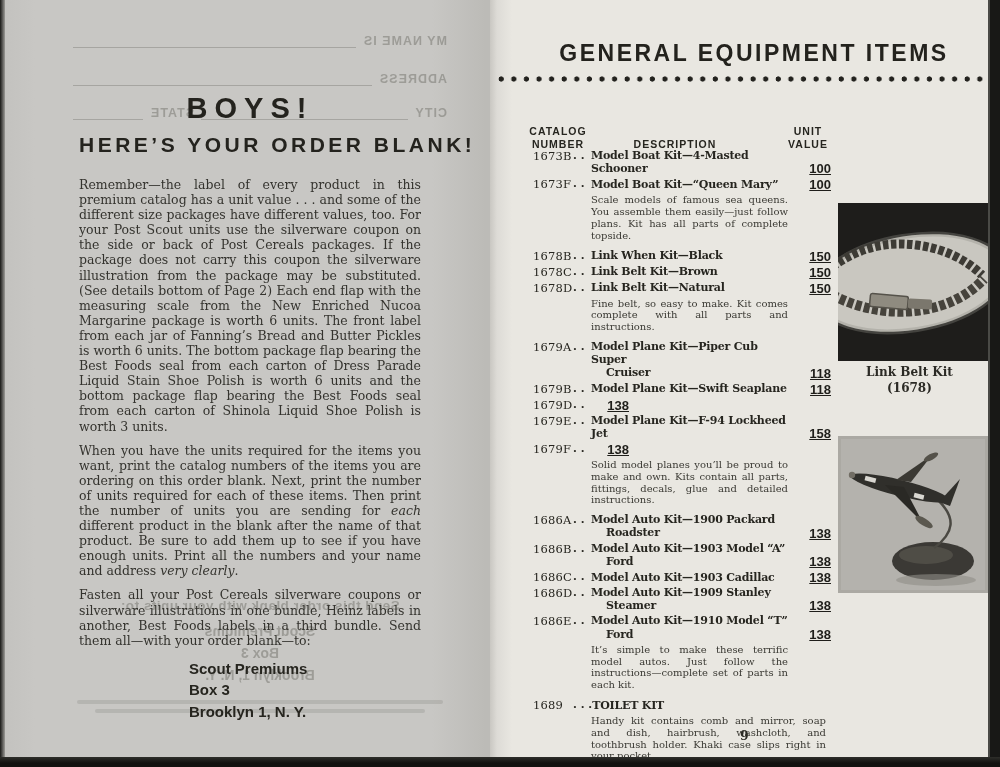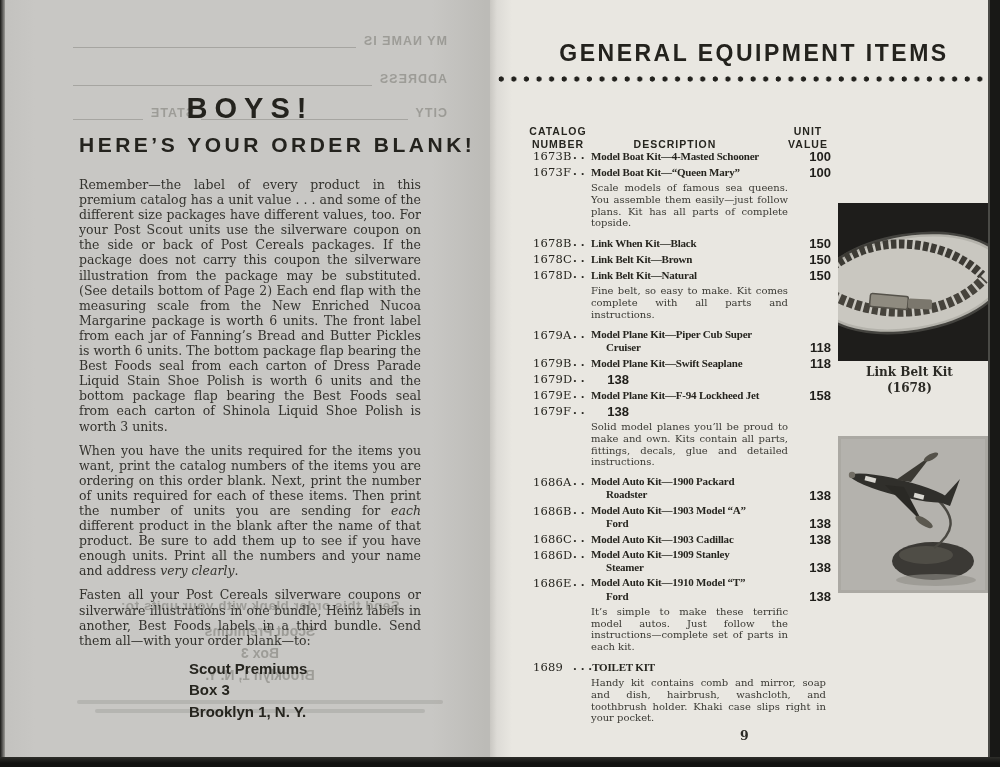--- a/index.html
+++ b/index.html
@@ -52,25 +52,25 @@
   .ch-cat{left:30px;top:113px;width:76px;}
   .ch-desc{left:140px;top:126px;width:90px;}
   .ch-unit{left:292px;top:113px;width:52px;}
 
   .catalog-list{position:absolute;left:43px;top:147px;width:298px;}
   .cat-row{display:flex;align-items:flex-end;margin:2px 0;}
   .nd{flex:0 0 58px;align-self:flex-start;display:flex;}
   .num{flex:0 0 40px;font-weight:normal;font-size:11.5px;letter-spacing:0.2px;color:#26251f;}
   .dots{flex:0 0 18px;font-weight:bold;font-size:11px;color:#26251f;white-space:nowrap;}
   .desc{flex:1;padding-right:4px;font-weight:bold;font-size:11px;line-height:13.2px;
-        letter-spacing:-0.2px;color:#26251f;font-family:Liberation Serif, serif;}
+        letter-spacing:-0.2px;color:#26251f;}
   .desc-line{display:block;}
   .desc-line.cont{padding-left:15px;}
   .val{flex:0 0 38px;text-align:right;font-family:"Liberation Sans",sans-serif;font-weight:bold;
-       font-size:13px;color:#1f1e1a;line-height:13px;}
+       font-size:13px;color:#1f1e1a;line-height:13px;text-decoration:underline;}
   .note-row{display:flex;align-items:flex-end;margin:3px 0 7px;}
   .note{flex:1;margin-left:58px;padding-right:5px;font-size:10px;line-height:11.8px;
         text-align:justify;color:#3a3933;}
 
   .photo{position:absolute;left:348px;width:150px;overflow:hidden;}
   .photo svg{display:block;}
   .photo-belt{top:203px;height:158px;}
   .photo-jet{top:436px;height:157px;}
   .caption{position:absolute;left:348px;width:143px;text-align:center;font-weight:bold;
            font-size:12px;line-height:16px;color:#2b2a25;}

